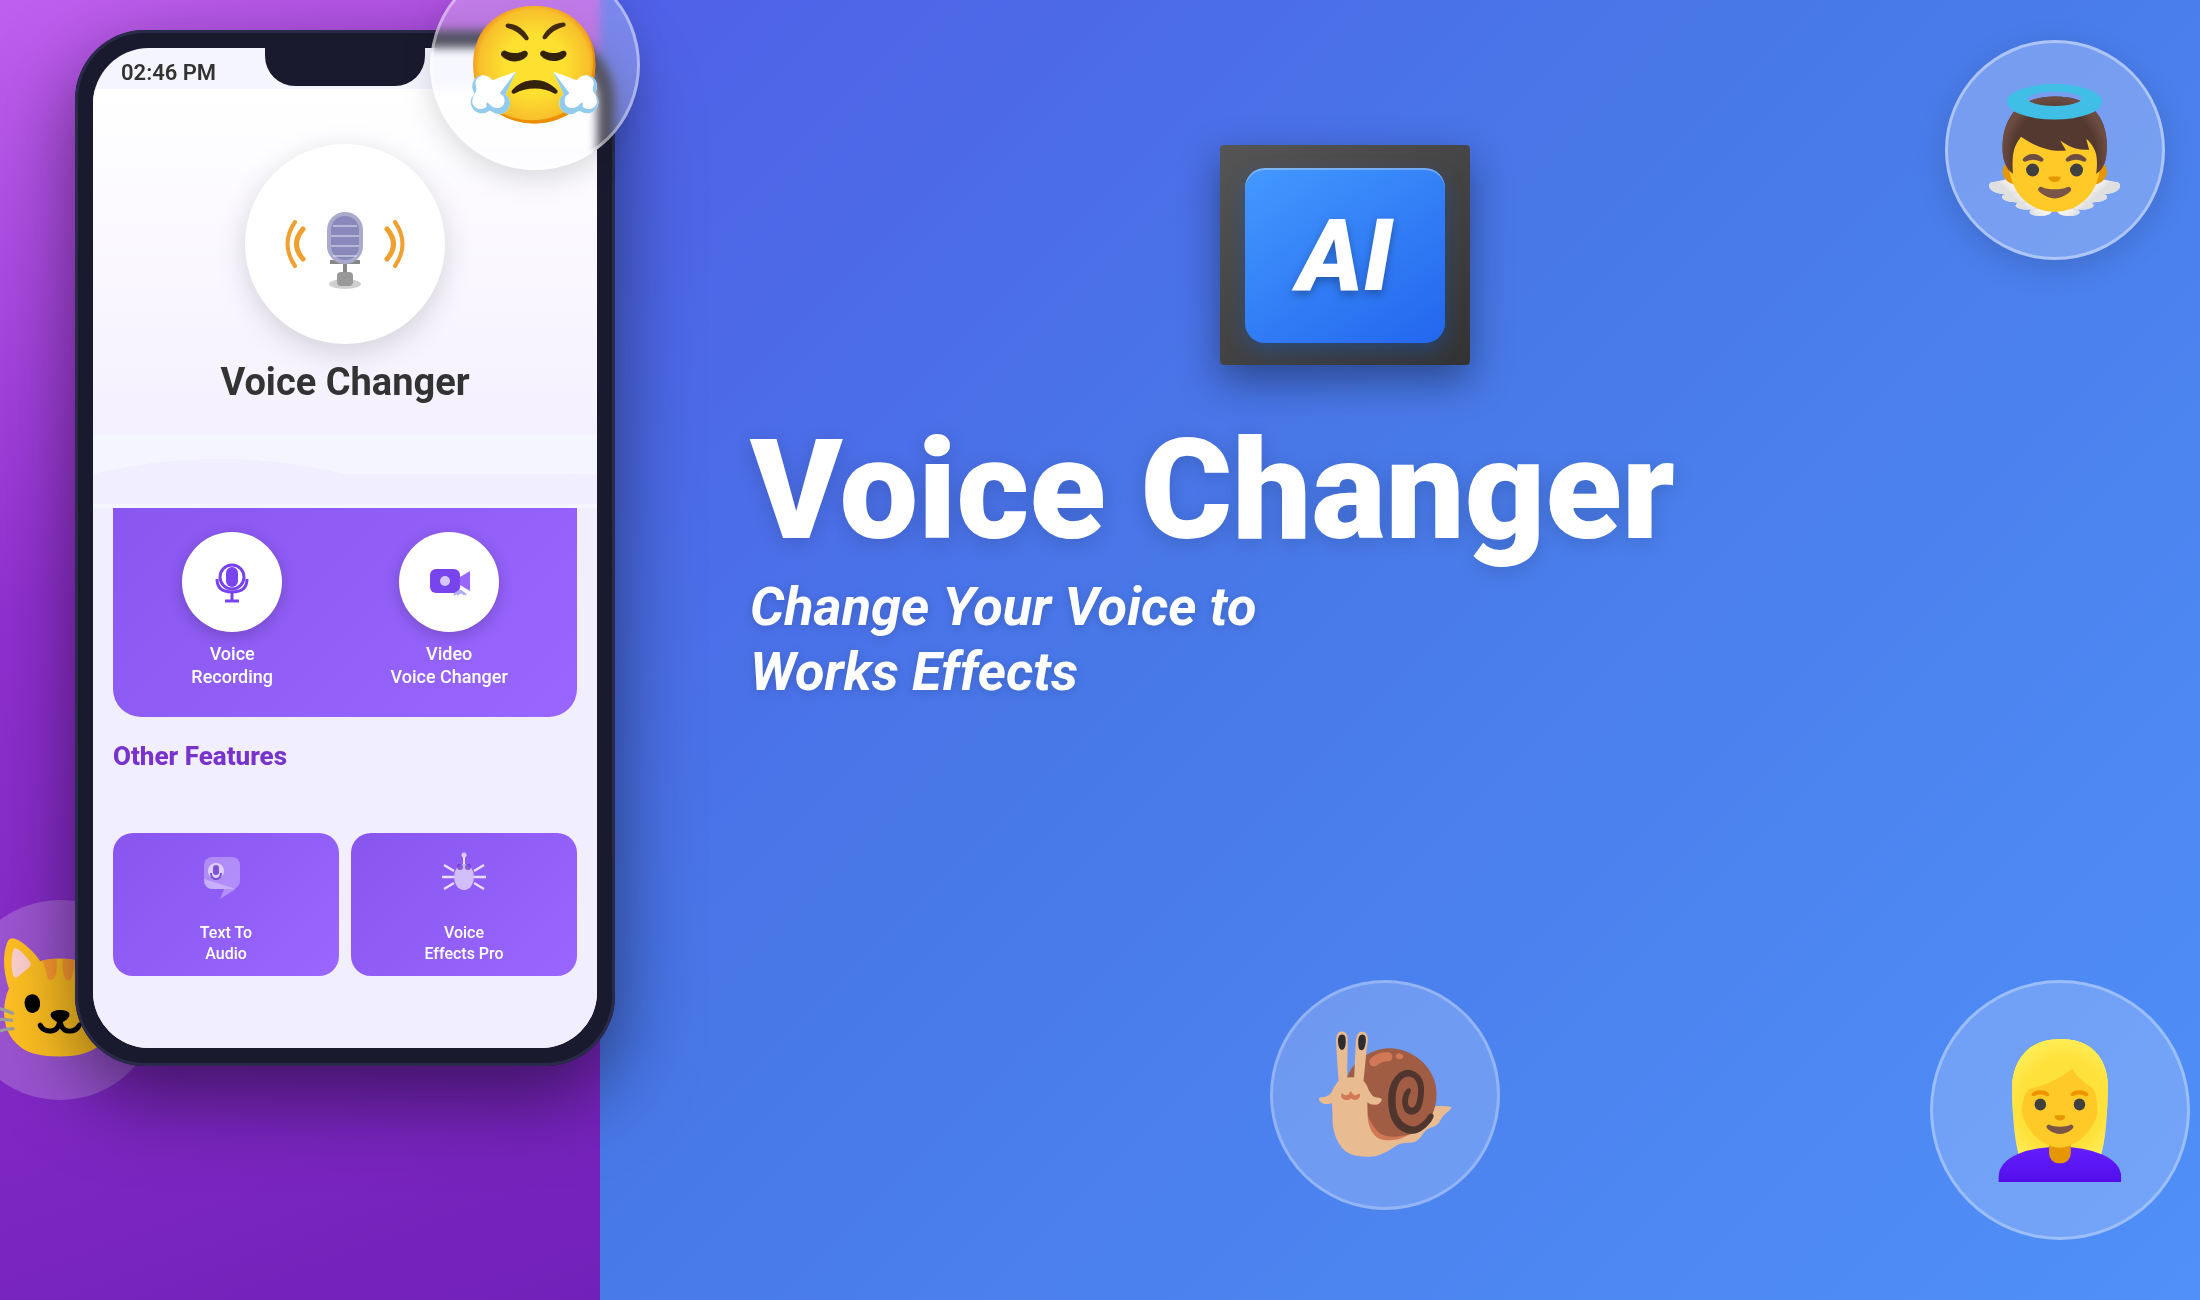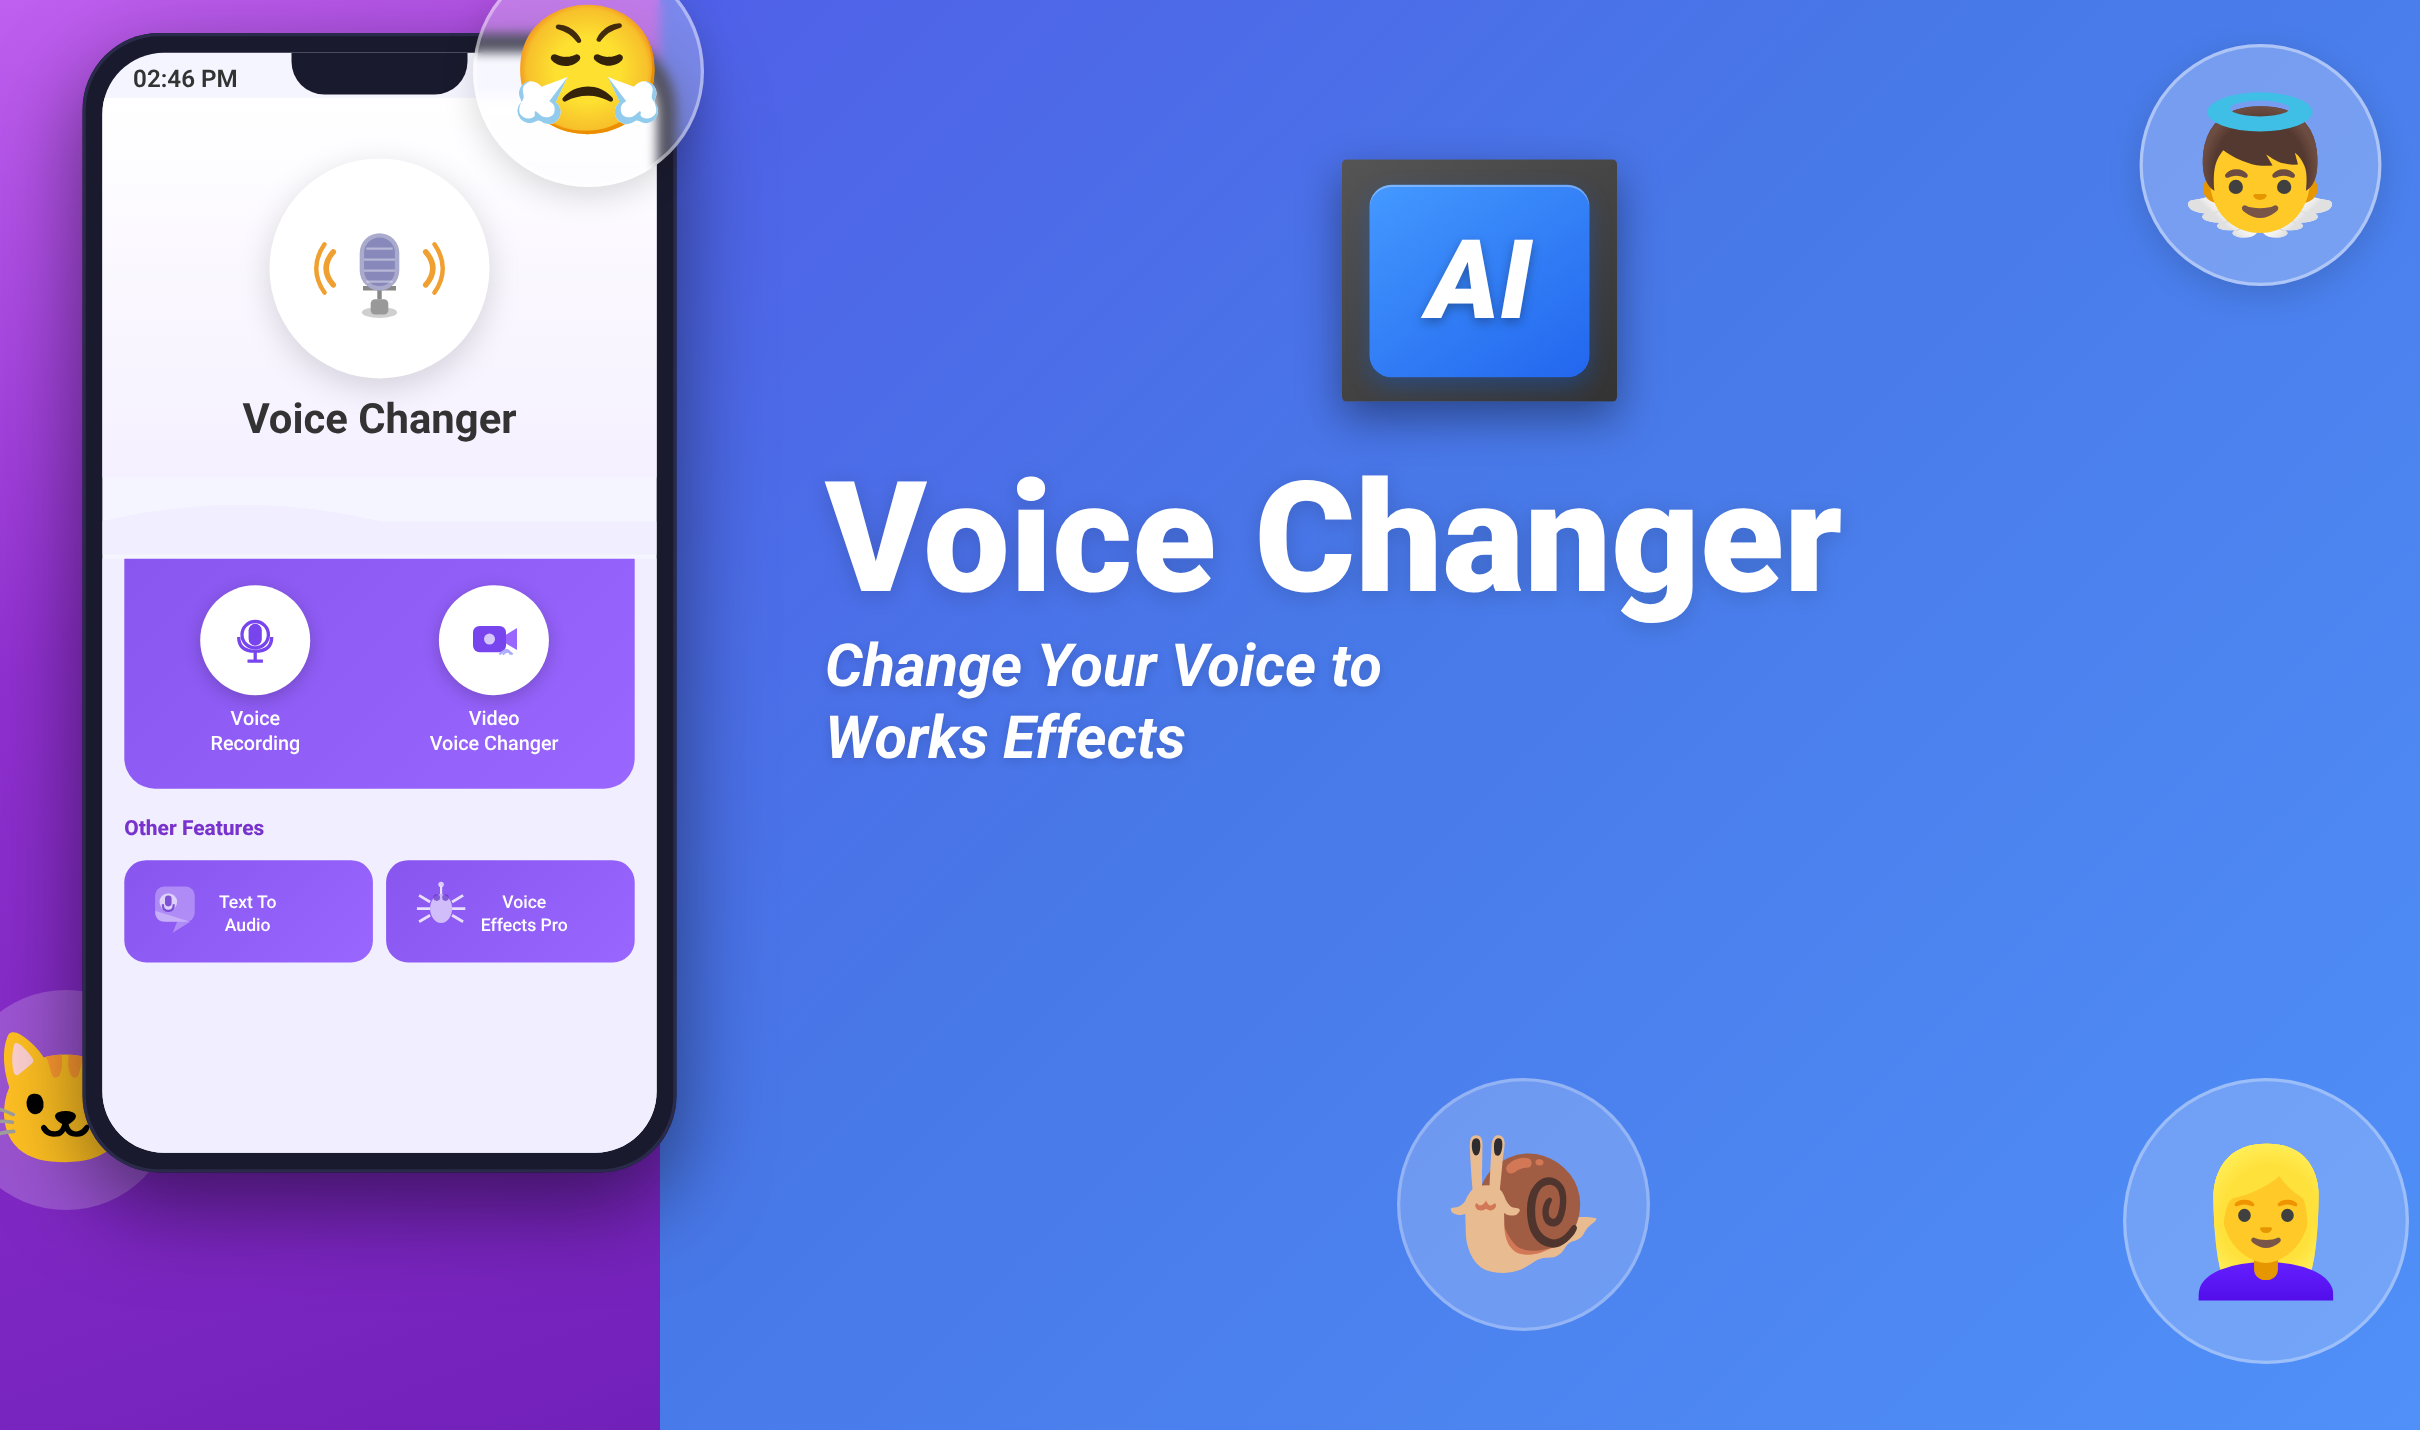--- a/index.html
+++ b/index.html
@@ -182,39 +182,41 @@
       font-weight: 500;
       line-height: 1.3;
     }
 
     
     .other-features-section {
       margin: 24px 20px 0;
     }
 
     .other-features-label {
-      font-size: 19px;
+      font-size: 26px;
       font-weight: 800;
       color: #7733cc;
       margin-bottom: 18px;
     }
 
     .feature-options {
       display: flex;
       gap: 12px;
     }
 
     .feature-tile {
       flex: 1;
       background: linear-gradient(135deg, #8855ee, #9966ff);
       border-radius: 20px;
       padding: 18px 24px 12px;
       display: flex;
+      flex-direction: column;
       align-items: center;
       gap: 10px;
+      margin-top: 44px;
     }
 
     .feature-icon {
       font-size: 42px;
     }
 
     .feature-label {
       font-size: 16px;
       color: white;
       text-align: center;

